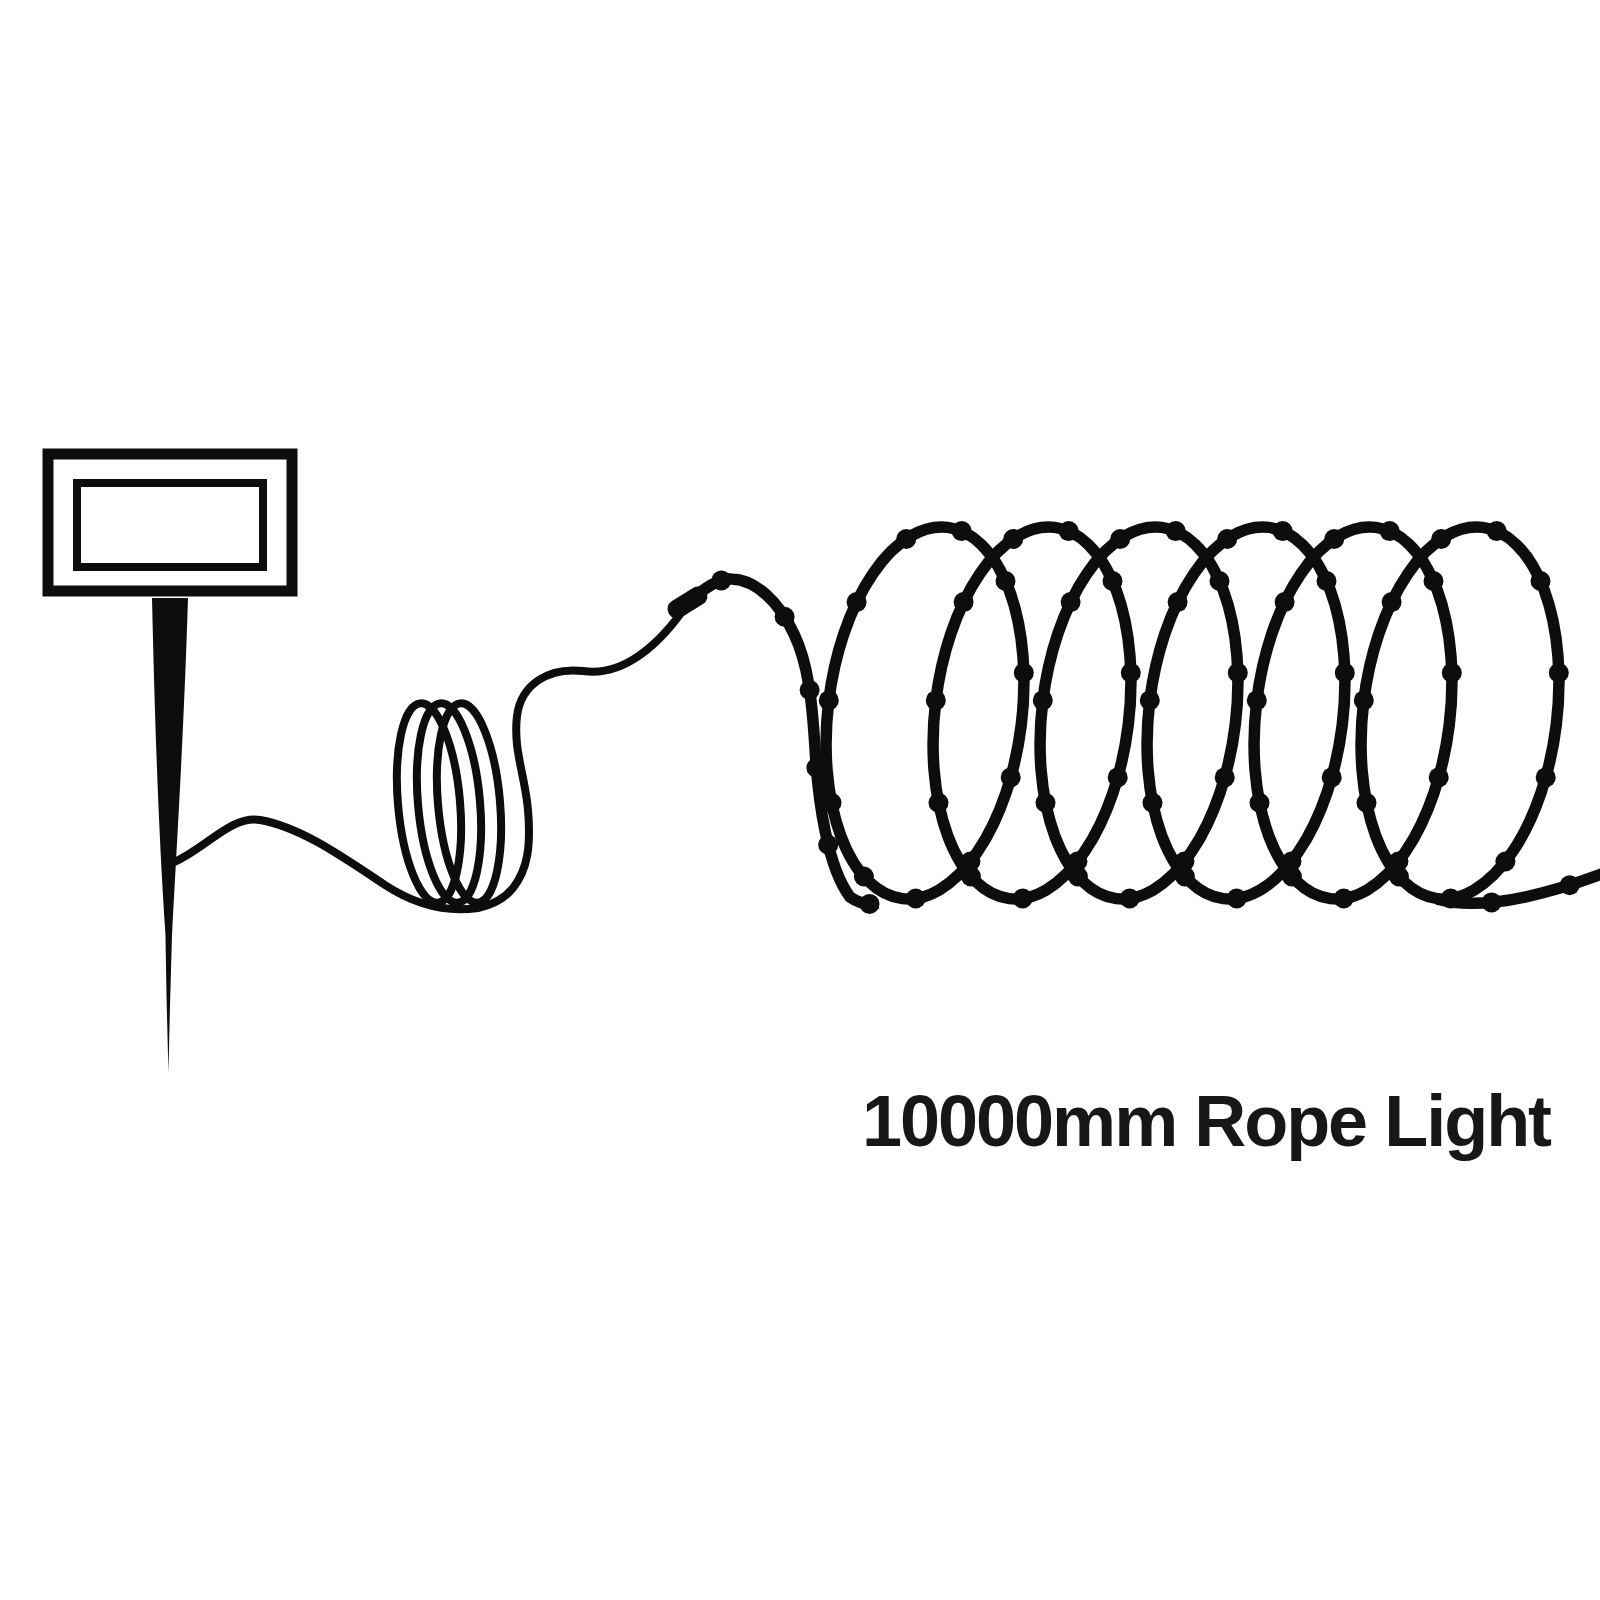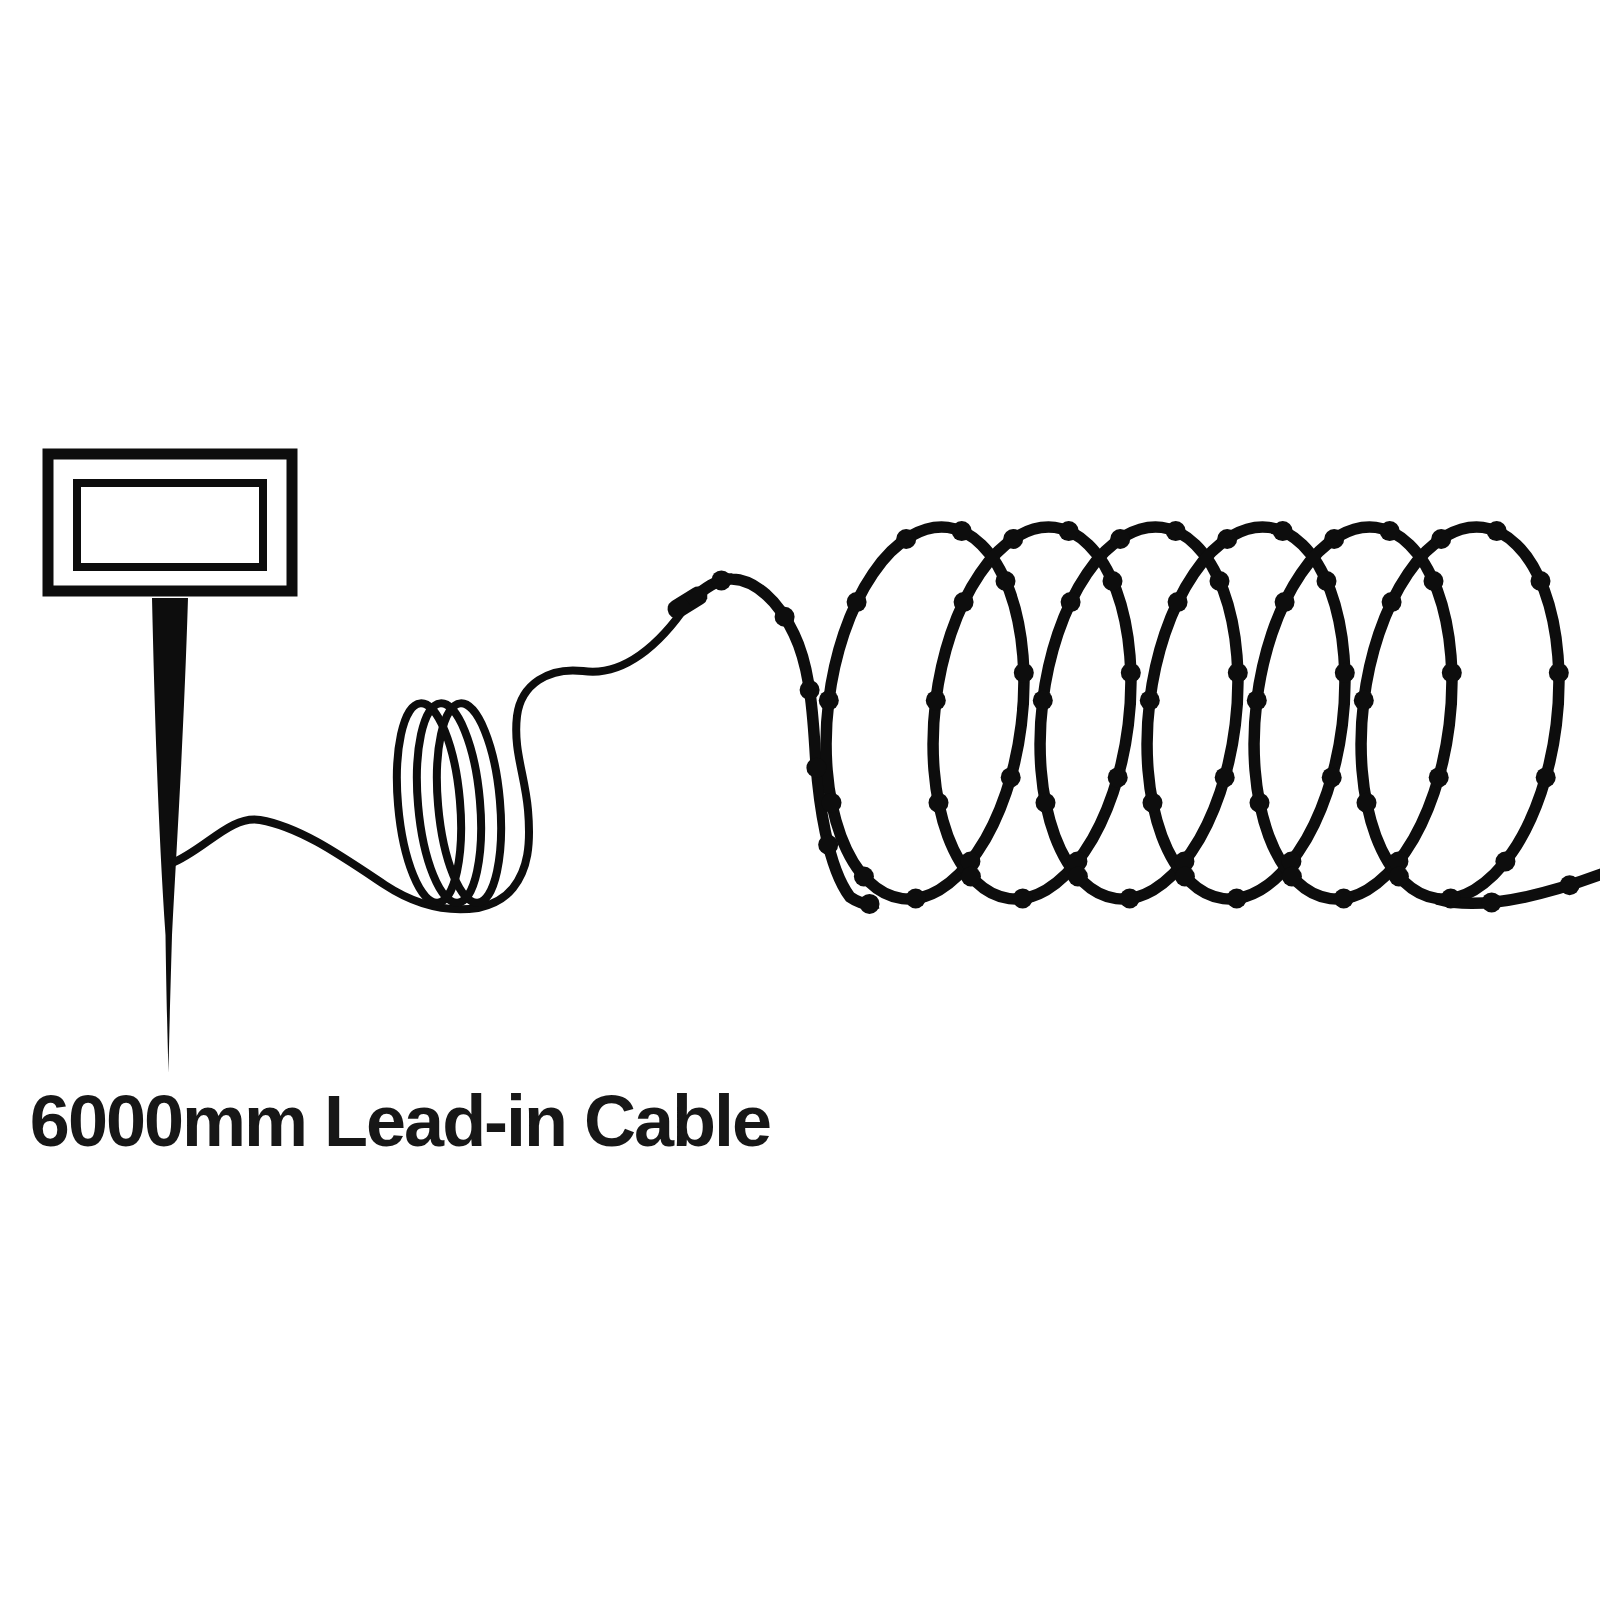--- a/index.html
+++ b/index.html
@@ -159,15 +159,15 @@
           <circle cx="809.6" cy="690.0" r="10" fill="#0d0d0d"></circle>
           <circle cx="816.4" cy="767.7" r="10" fill="#0d0d0d"></circle>
           <circle cx="828.2" cy="844.7" r="10" fill="#0d0d0d"></circle>
           <circle cx="869.5" cy="903.9" r="10" fill="#0d0d0d"></circle>
           <circle cx="1491.6" cy="902.4" r="10" fill="#0d0d0d"></circle>
           <circle cx="1569.6" cy="885.2" r="10" fill="#0d0d0d"></circle>
         </g>
     </g>
   </svg>
 
-  <div class="dim-label left">6000mm Lead-in Cable</div>
 
+  <div class="dim-label right">10000mm Rope Light</div>
 </div>
 
 </body></html>

